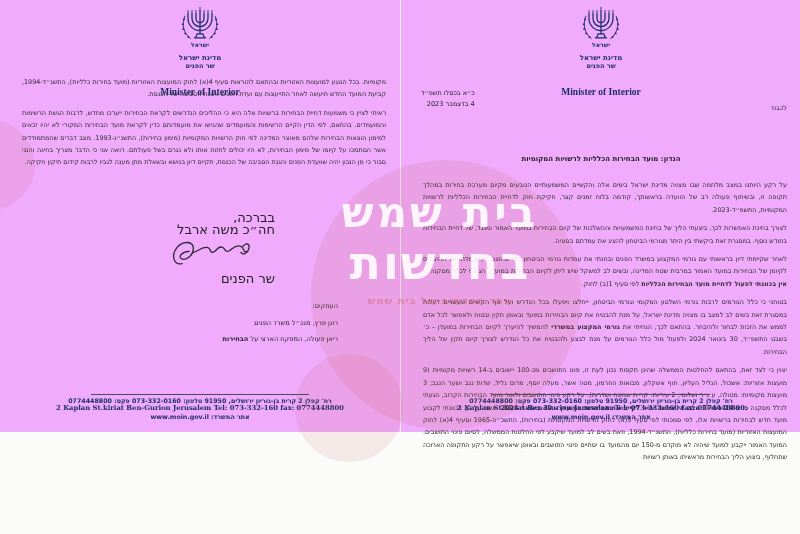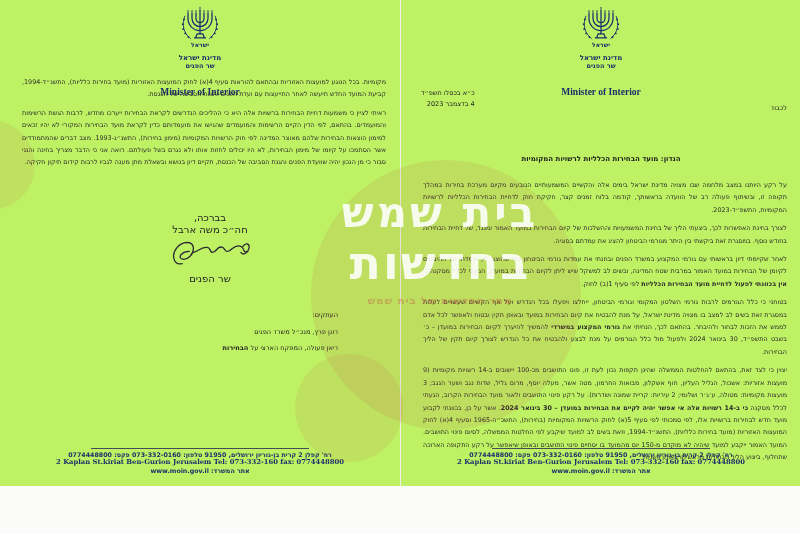--- a/index.html
+++ b/index.html
@@ -1,18 +1,18 @@
 <!DOCTYPE html>
 <html lang="he"><head>
 <meta charset="utf-8">
 <style>
   html,body{margin:0;padding:0;}
   body{width:800px;height:534px;position:relative;background:#fbfbfa;overflow:hidden;
        font-family:"DejaVu Sans",sans-serif;}
-  .page{position:absolute;top:0;width:400px;height:486px;background:#bef264;}
+  .page{position:absolute;top:0;width:400px;height:432px;background:#f0abfc;}
   #pageRight{left:400px;border-left:1px solid #f0efee;}
   #pageLeft{left:0;}
 
   
   .emblem-wrap{position:absolute;top:5px;left:0;width:100%;text-align:center;color:#1c2e6b;}
   .emblem-wrap svg{width:44px;height:48px;display:block;margin:0 auto;}
   .hdr-state{font-size:7px;font-weight:bold;margin-top:1px;}
   .hdr-office{font-size:6.5px;font-weight:bold;}
   .hdr-en{font-size:9.5px;font-weight:bold;font-family:Liberation Serif, serif;margin-top:17px;}
 
@@ -27,24 +27,24 @@
   .subject-line .us{}
 
   .body-text{position:absolute;right:14px;left:14px;direction:rtl;text-align:justify;
              font-size:6.4px;line-height:12.4px;color:#2a2a2a;}
   #body1{top:179px;}
   #body2{top:76px;}
   .body-text p{margin:0 0 6px 8px;}
   .b{font-weight:bold;}
 
   
-  .sig-block{position:absolute;top:212px;left:145px;width:130px;text-align:center;direction:rtl;
-             font-size:10px;line-height:12px;color:#222;}
+  .sig-block{position:absolute;top:212px;left:145px;width:130px;text-align:right;direction:rtl;
+             font-size:13px;line-height:12px;color:#222;}
   .sig-svg{width:86px;height:36px;display:block;margin:1px auto 0;}
-  .copies-block{position:absolute;top:307px;right:62px;direction:rtl;text-align:right;
+  .copies-block{position:absolute;top:298px;right:62px;direction:rtl;text-align:right;
                 font-size:6.6px;line-height:16px;color:#222;}
   .copies-label{margin-bottom:1px;}
 
   
   .page-footer{position:absolute;bottom:12px;left:0;width:100%;text-align:center;color:#1c2e6b;}
   .footer-rule{width:218px;margin:0 auto 2px;border-top:1px solid #4a4a55;}
   .f-he{font-size:6.3px;font-weight:bold;direction:rtl;}
   .f-en{font-size:6.8px;font-weight:bold;font-family:"DejaVu Serif",serif;}
   .f-web{font-size:6.3px;font-weight:bold;direction:rtl;margin-top:1px;}
 

